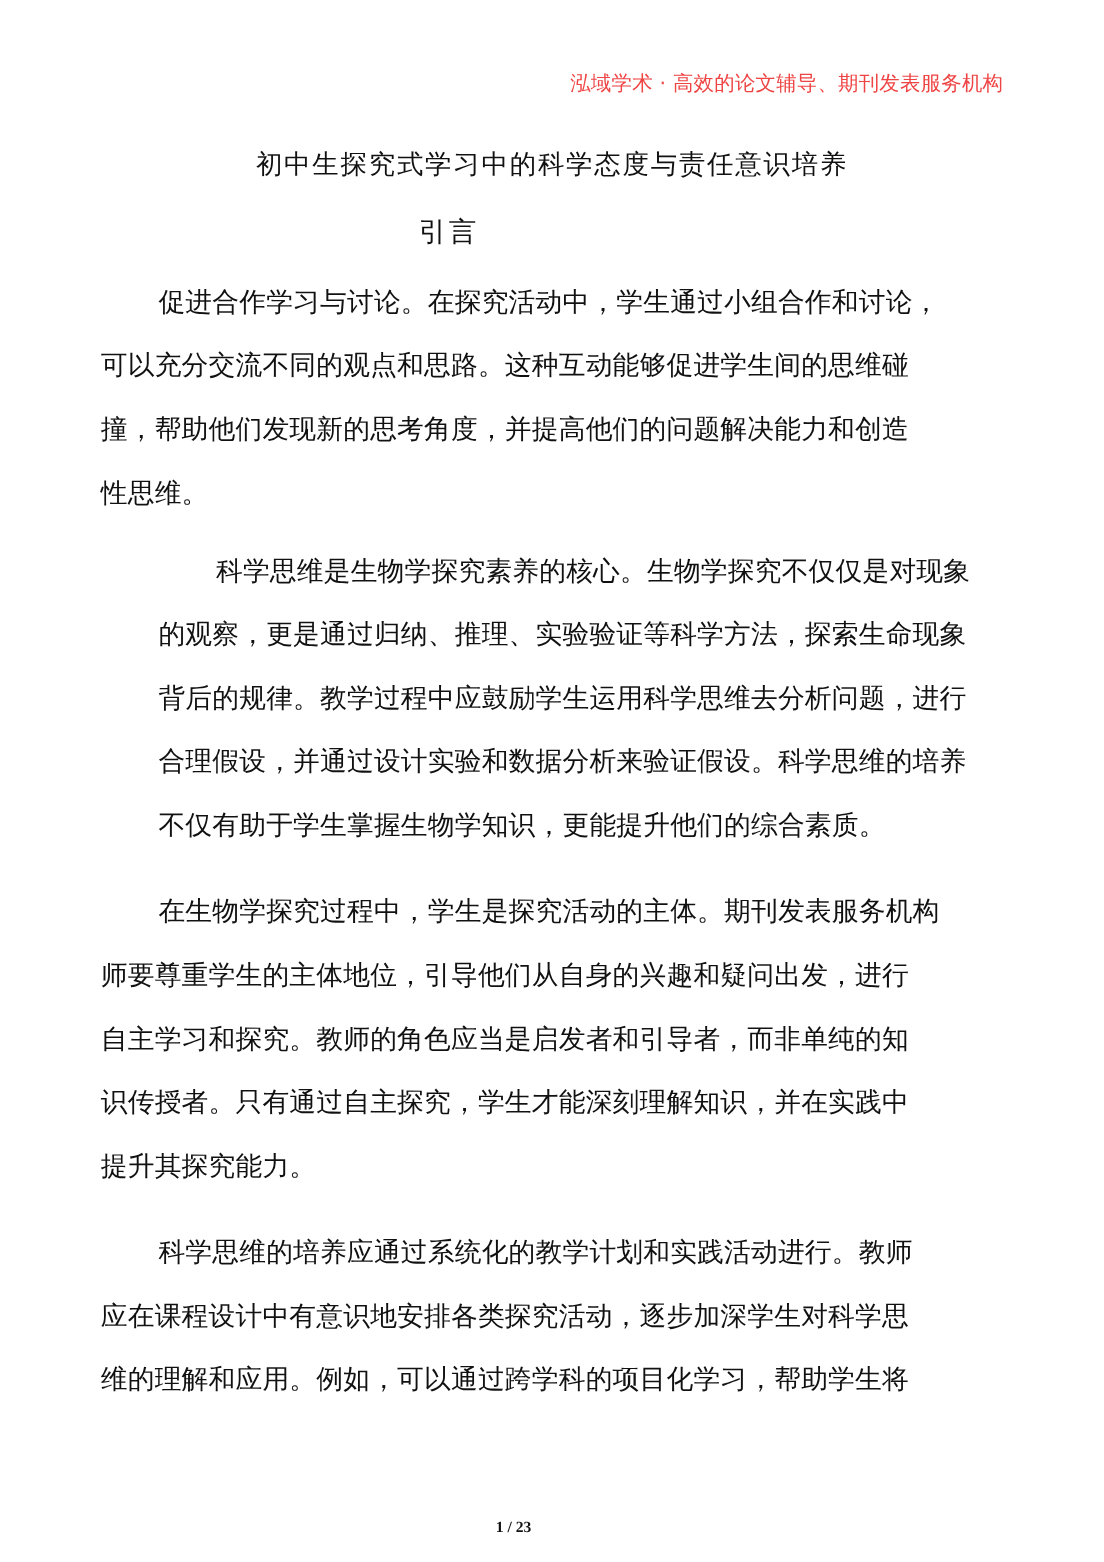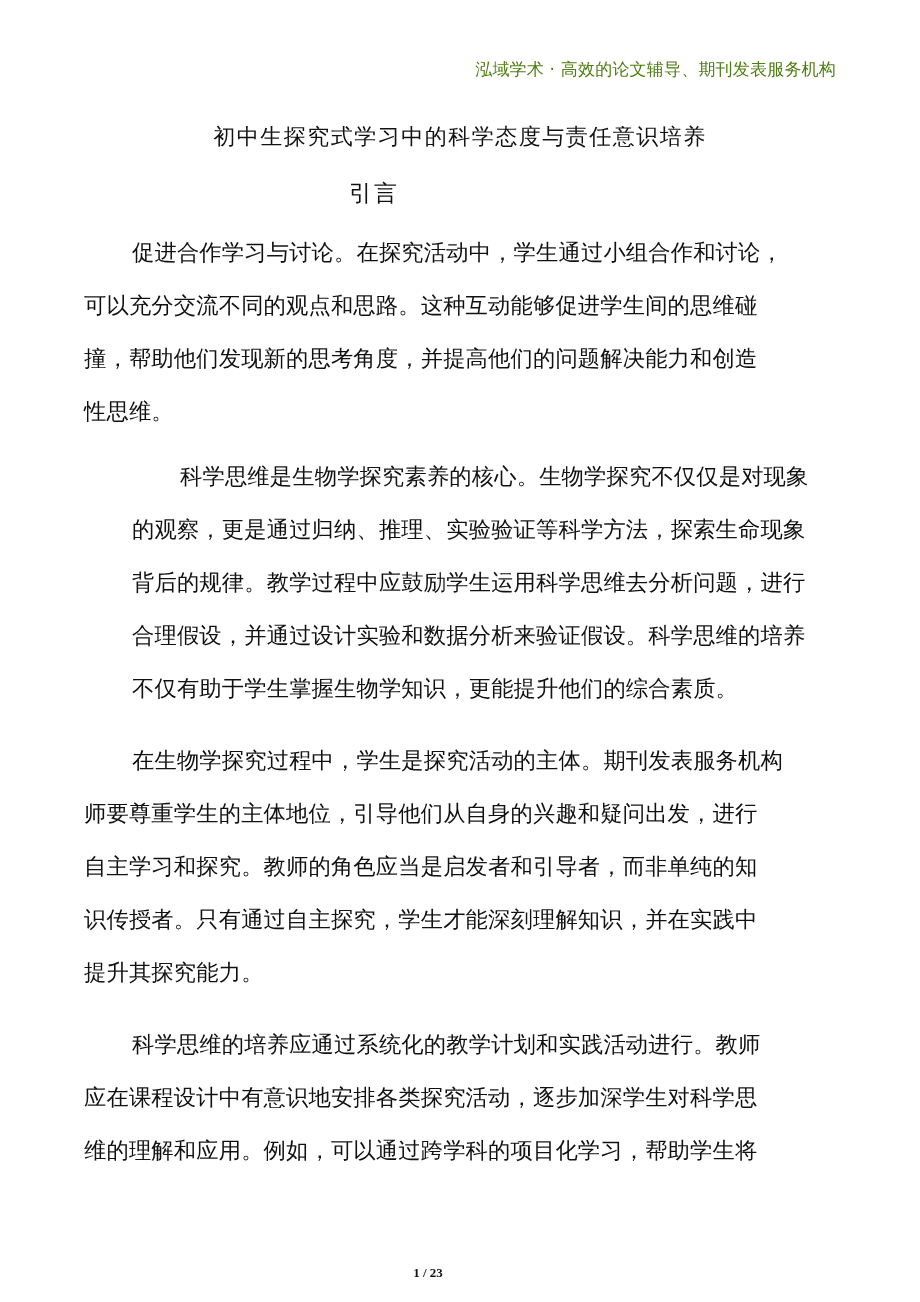--- a/index.html
+++ b/index.html
@@ -15,21 +15,21 @@
       color: #111111;
       font-family: "DejaVu Serif", "Liberation Serif", serif;
     }
     .header-note {
       position: absolute;
       top: 58px;
       right: 84px;
       font-family: "DejaVu Sans", "Liberation Sans", sans-serif;
       font-size: 17px;
       letter-spacing: 0.2px;
-      color: #4d7c0f;
+      color: #ef4444;
       white-space: nowrap;
     }
     .doc-title {
       position: absolute;
       top: 122px;
       left: 0;
       width: 920px;
       text-align: center;
       font-family: Liberation Serif, serif;
       font-size: 22px;

